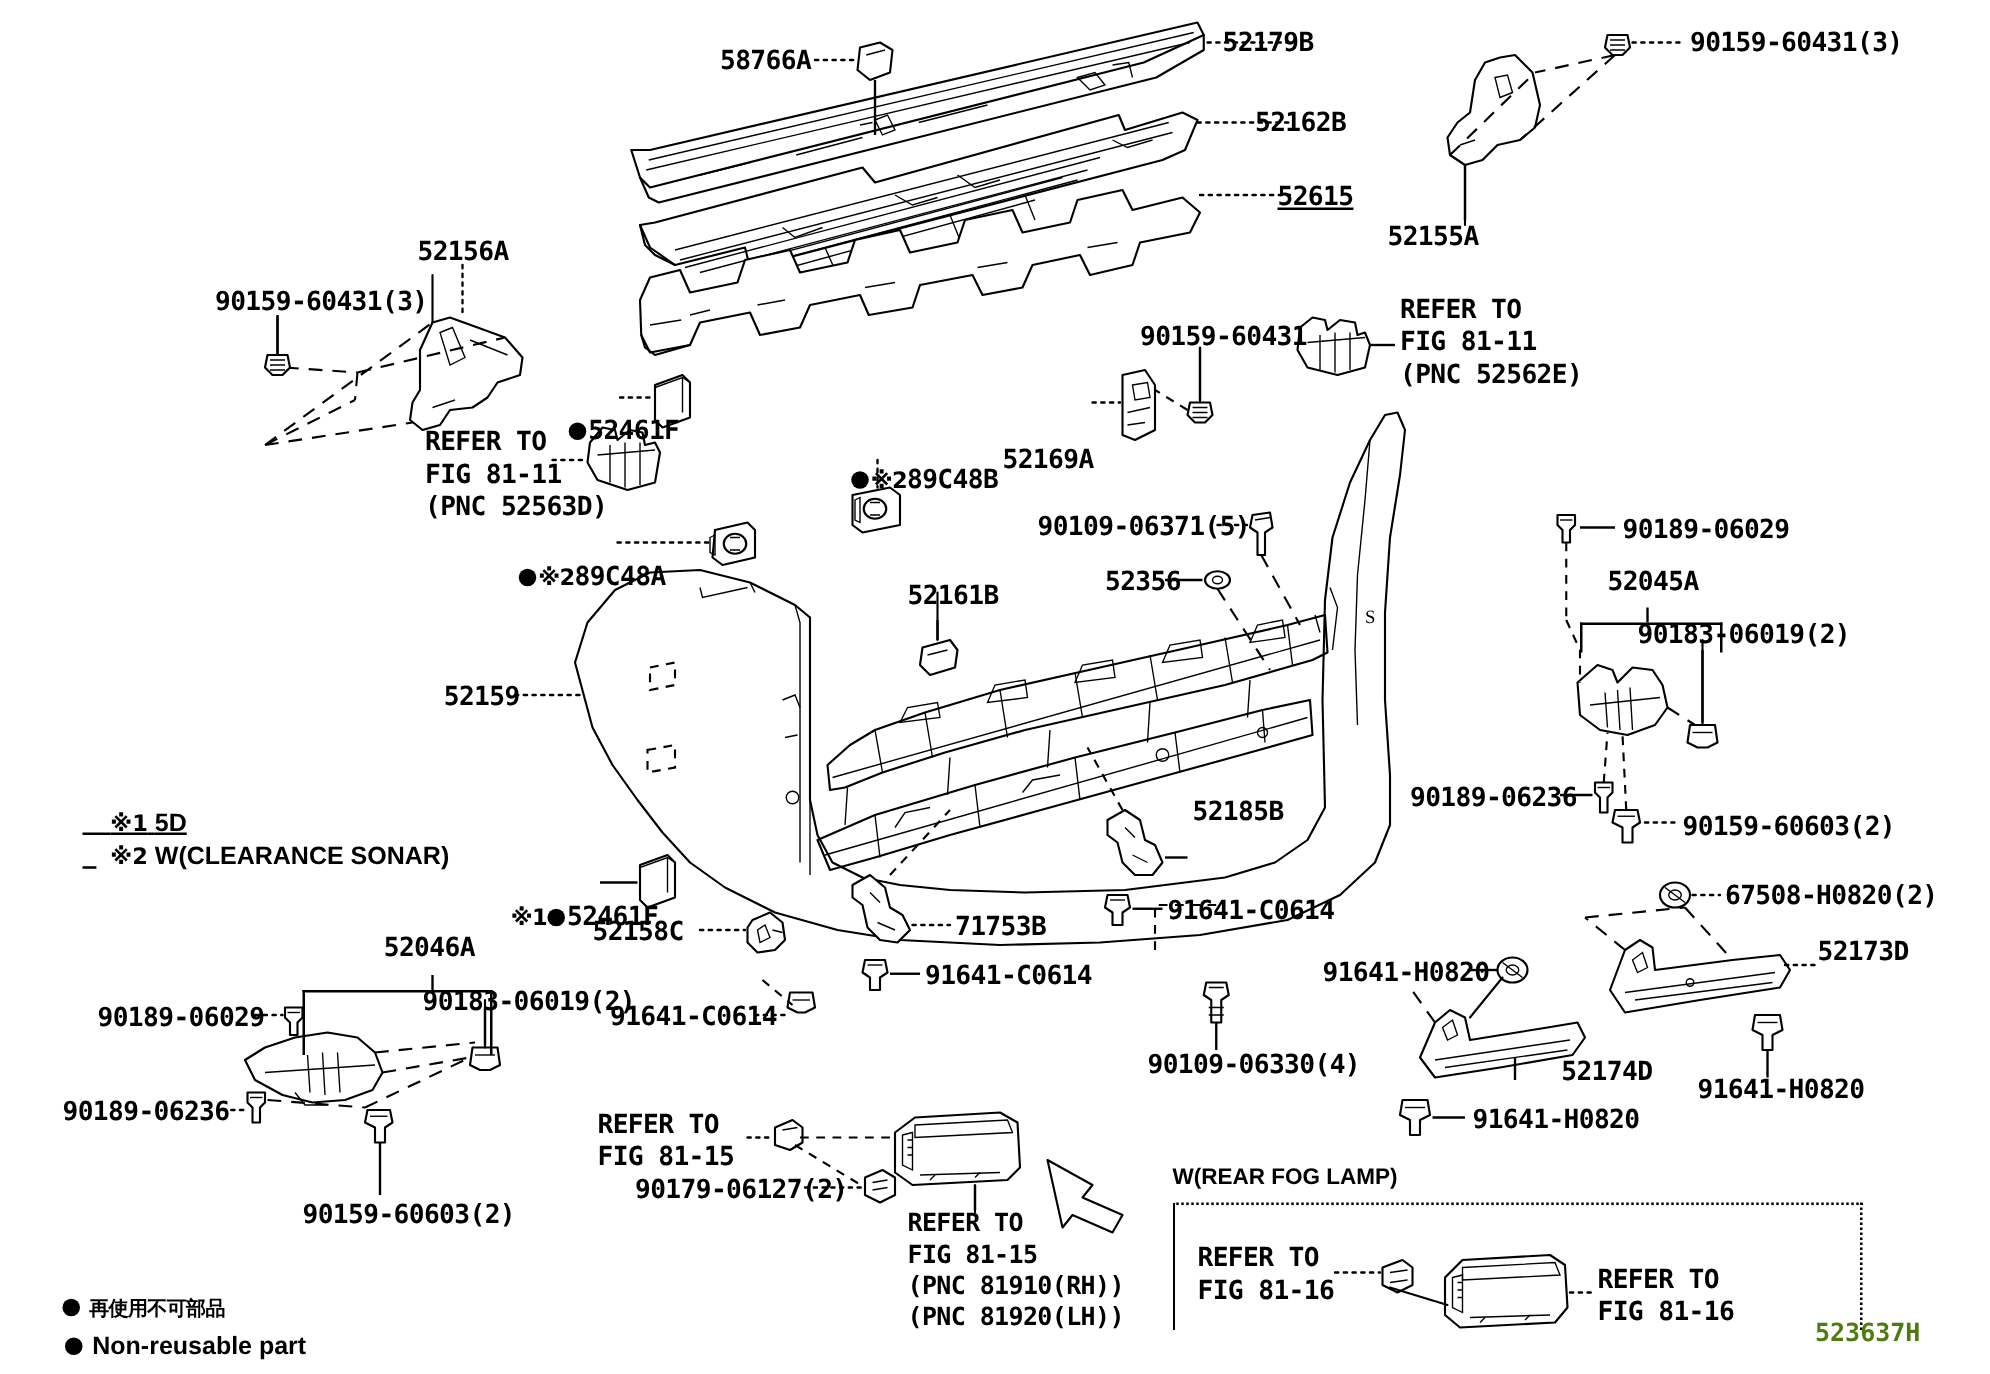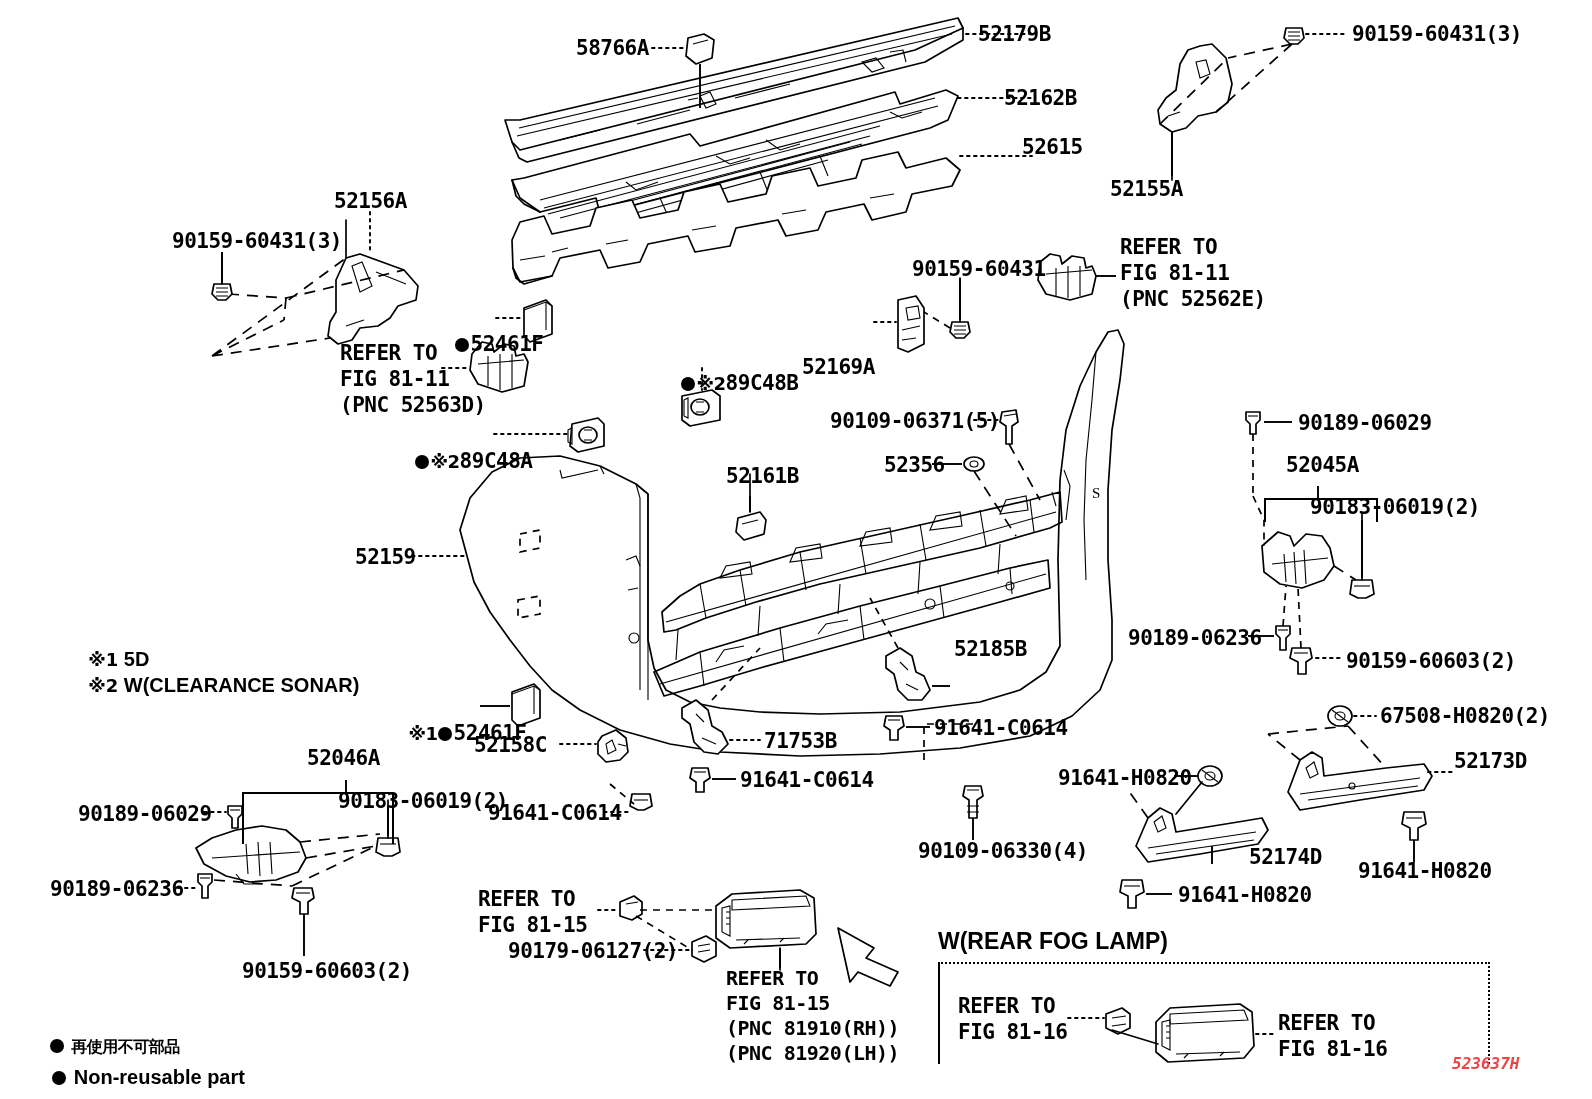--- a/index.html
+++ b/index.html
@@ -48,21 +48,21 @@
   
   .fogframe{
     position:absolute;
     border-left:2.4px solid #000;
     border-top:2.4px dotted #000;
     border-right:2.4px dotted #000;
   }
   .diagid{
     position:absolute;
     font-family:"DejaVu Sans Mono","Liberation Mono",monospace;
-    font-weight:bold;font-size:16px;color:#ef4444;letter-spacing:0px;font-style:italic;
+    font-weight:bold;font-size:20px;color:#4d7c0f;letter-spacing:0px;
   }
 </style>
 </head>
 <body>
 
 <div id="stage">
 
   <svg class="overlay" viewBox="0 0 1592 1099">
 
     <g>
@@ -542,21 +542,21 @@
   </svg>
 
   <div class="grpbox" style="left:1264px;top:498px;width:110px;height:22px;border-bottom:none;"></div>
   <div class="grpbox" style="left:242px;top:792px;width:148px;height:50px;border-bottom:none;"></div>
 
   <div class="fogframe" style="left:938px;top:962px;width:548px;height:100px;"></div>
 
   <div class="lbl" style="left:576px;top:35px;">58766A</div>
   <div class="lbl" style="left:978px;top:21px;">52179B</div>
   <div class="lbl" style="left:1004px;top:85px;">52162B</div>
-  <div class="lbl" style="left:1022px;top:134px;">52615</div>
+  <div class="lbl" style="left:1022px;top:144px;text-decoration:underline;">52615</div>
   <div class="lbl" style="left:1352px;top:21px;">90159-60431(3)</div>
   <div class="lbl" style="left:1110px;top:176px;">52155A</div>
 
   <div class="lbl" style="left:334px;top:188px;">52156A</div>
   <div class="lbl" style="left:172px;top:228px;">90159-60431(3)</div>
 
   <div class="lbl" style="left:406px;top:305px;">
     <span class="bullet"></span><span>52461F</span>
   </div>
 
@@ -617,27 +617,27 @@
   <div class="lbl" style="left:1358px;top:858px;">91641-H0820</div>
 
   <div class="lbl" style="left:478px;top:886px;">REFER TO
 FIG 81-15</div>
   <div class="lbl" style="left:508px;top:938px;">90179-06127(2)</div>
   <div class="lbl" style="left:726px;top:966px;font-size:20px;line-height:25px;">REFER TO
 FIG 81-15
 (PNC 81910(RH))
 (PNC 81920(LH))</div>
 
-  <div class="lbl sans" style="left:938px;top:928px;font-size:23px;">W(REAR FOG LAMP)</div>
+  <div class="lbl sans" style="left:938px;top:928px;font-size:18px;">W(REAR FOG LAMP)</div>
   <div class="lbl" style="left:958px;top:993px;">REFER TO
 FIG 81-16</div>
   <div class="lbl" style="left:1278px;top:1010px;">REFER TO
 FIG 81-16</div>
 
-  <div class="lbl sans" style="left:66px;top:620px;font-size:20px;">
+  <div class="lbl sans" style="left:66px;top:620px;font-size:20px;text-decoration:underline;">
     <span class="kome">※1</span> <span>5D</span>
   </div>
   <div class="lbl sans" style="left:66px;top:646px;font-size:20px;">
     <span class="kome">※2</span> <span>W(CLEARANCE SONAR)</span>
   </div>
 
   <div class="lbl jp" style="left:30px;top:1008px;font-size:16px;">
     <span class="bullet"></span> <span>再使用不可部品</span>
   </div>
   <div class="lbl sans" style="left:30px;top:1038px;font-size:20px;">

